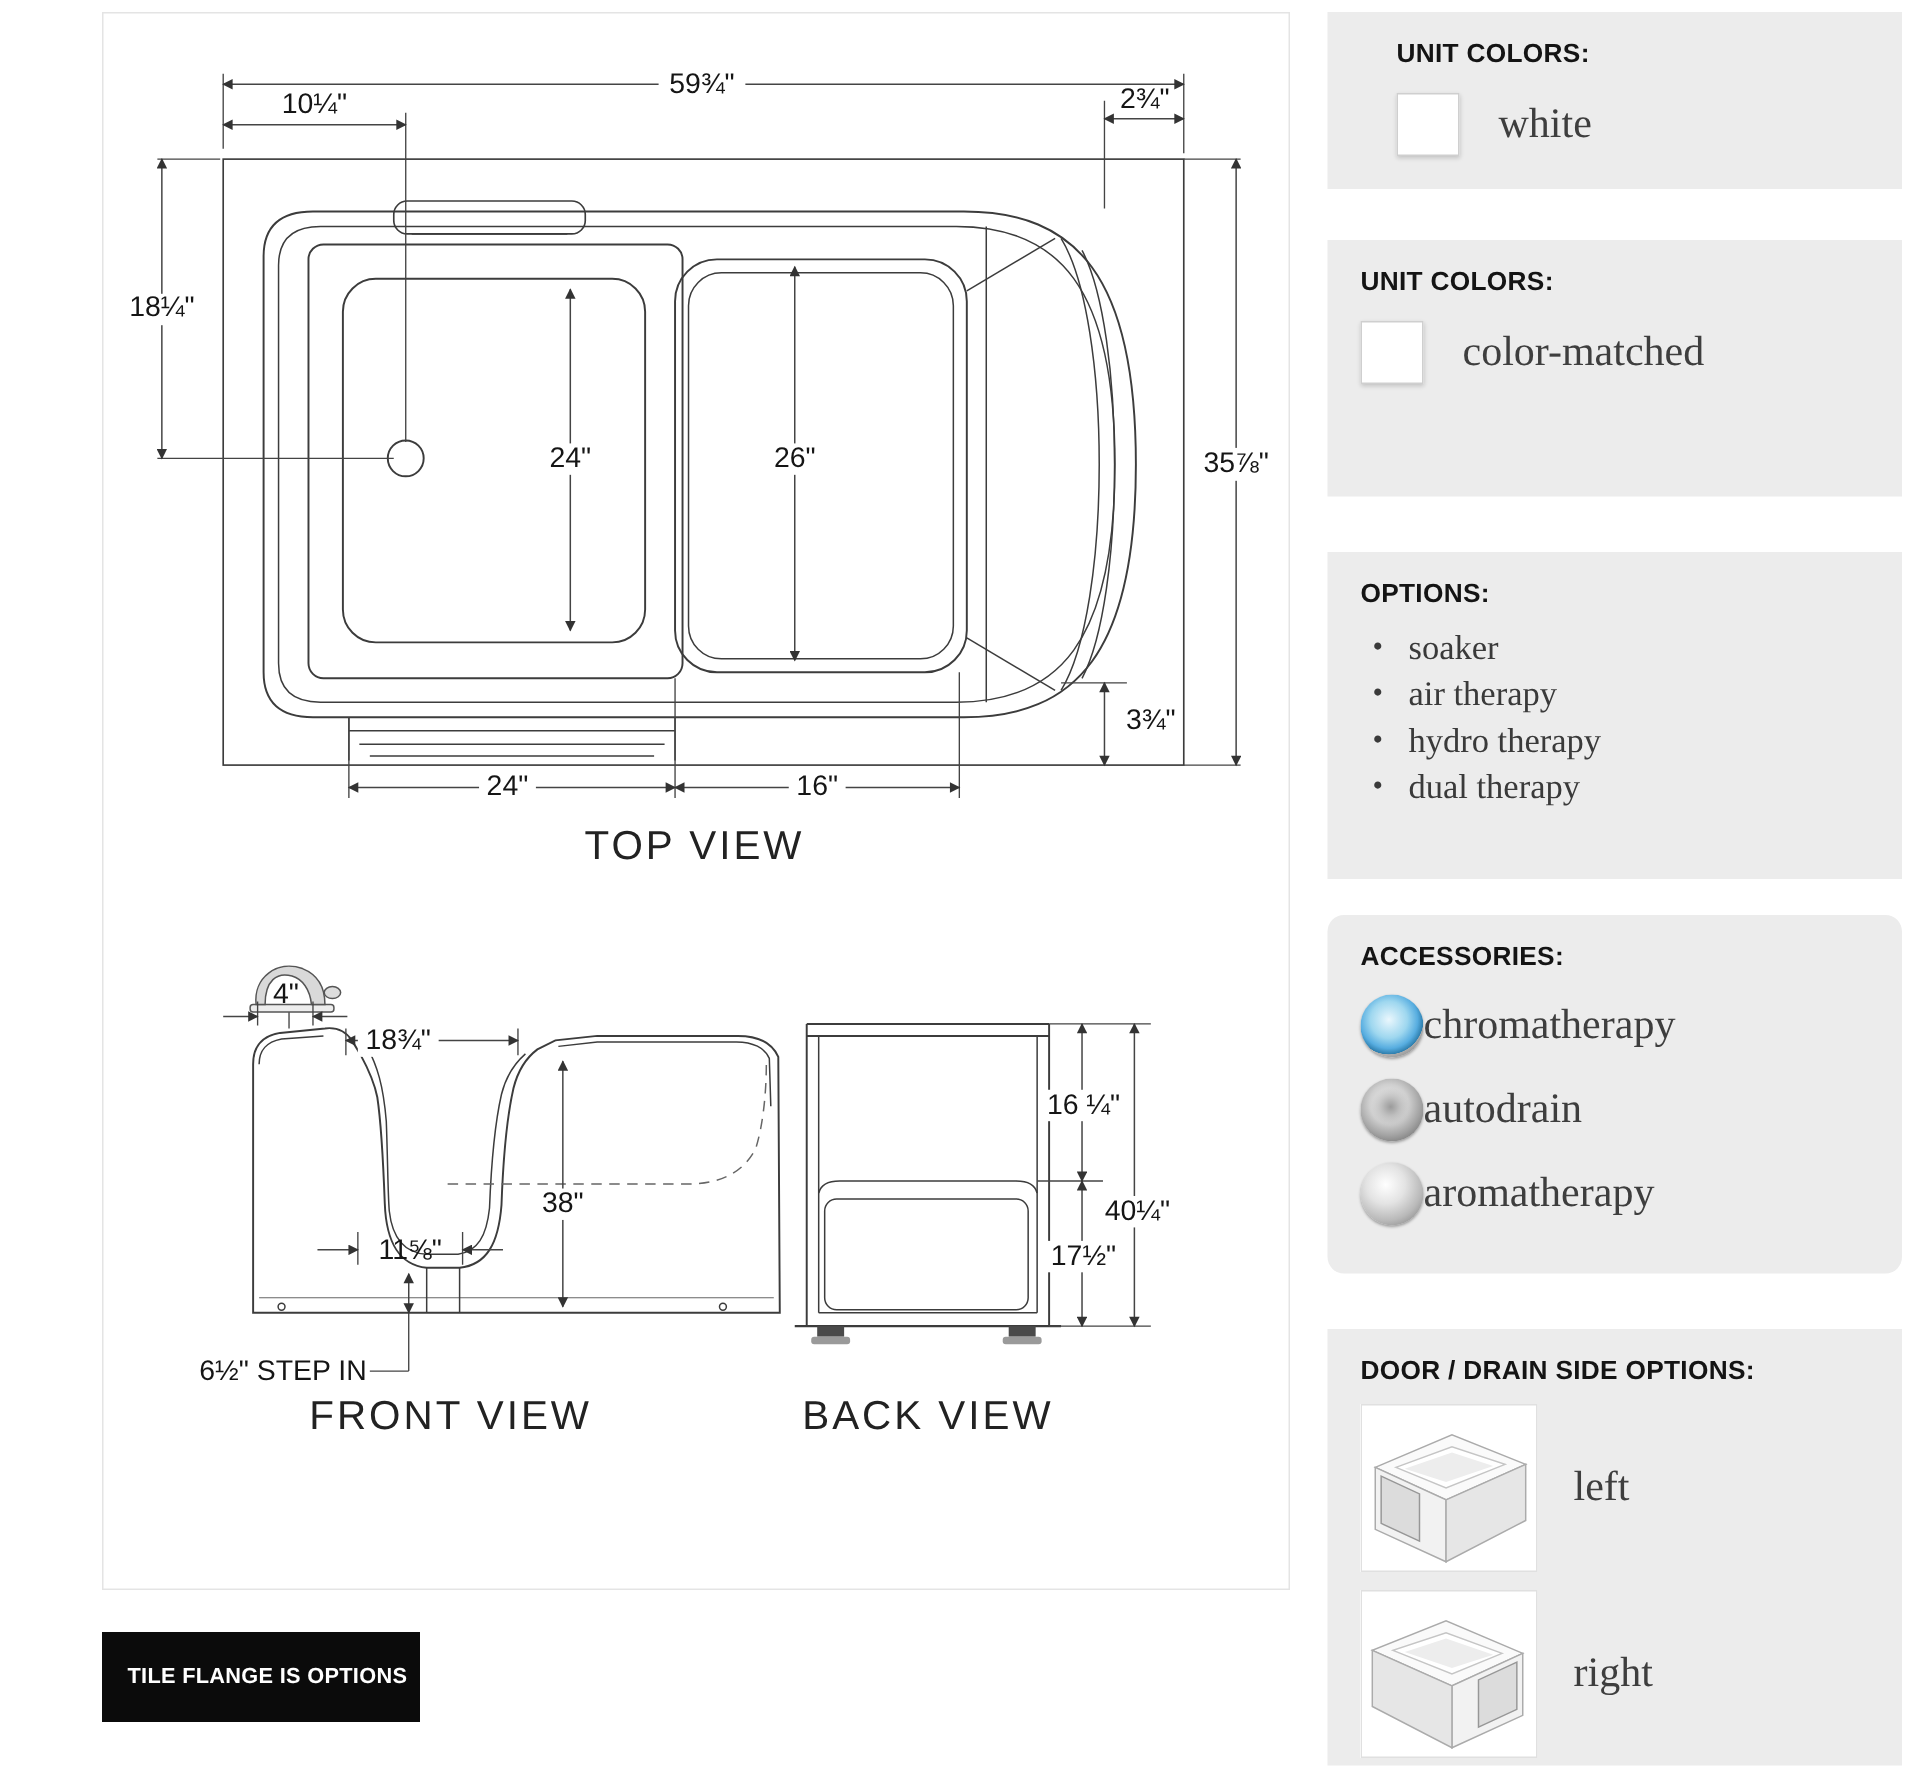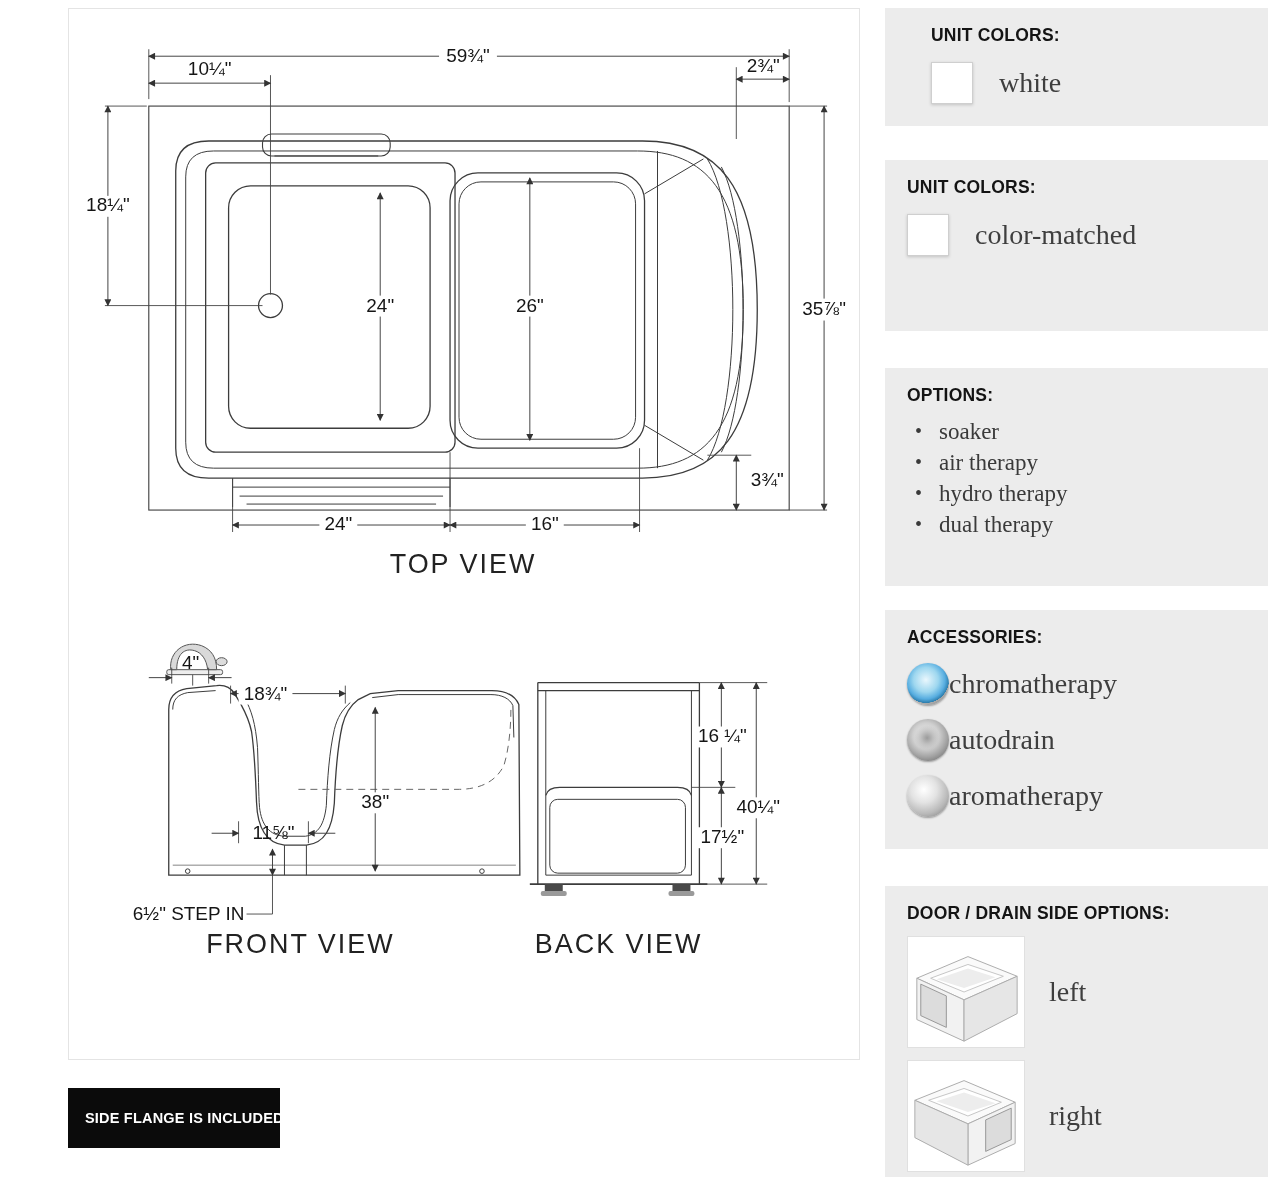--- a/index.html
+++ b/index.html
@@ -22,21 +22,21 @@
     position:absolute;left:68px;top:1088px;width:212px;height:60px;background:#0b0b0b;
     color:#fff;display:flex;align-items:center;padding-left:17px;box-sizing:border-box;
     font-weight:700;font-size:14.5px;letter-spacing:.2px;white-space:nowrap;
   }
   
   .panel{position:absolute;left:885px;width:383px;background:#ececec;box-sizing:border-box;overflow:hidden;}
   .panel h2{margin:0;padding:17px 22px 8px;font-size:17.5px;font-weight:700;color:#141414;letter-spacing:.2px;}
   .p-unit{top:8px;height:118px;padding-left:24px;}
   .p-trim{top:160px;height:171px;}
   .p-options{top:368px;height:218px;}
-  .p-acc{top:610px;height:239px;}
+  .p-acc{top:610px;height:239px;border-radius:11px;}
   .p-door{top:886px;height:334px;}
   .row{display:flex;align-items:center;gap:26px;padding:8px 22px;}
   .serif-label{font-family:"Liberation Serif",serif;font-size:28px;color:#3e3e3e;}
   .swatch{width:40px;height:40px;background:#fff;border:1px solid #cfcfcf;box-shadow:0 1px 3px rgba(0,0,0,.18);flex:0 0 auto;}
   .swatch.chrome{
     background:linear-gradient(135deg,#e8e8e8 0%,#ffffff 18%,#b4b4b4 38%,#f2f2f2 55%,#9c9c9c 75%,#d9d9d9 100%);
     border:1px solid #bdbdbd;
   }
   ul.opts{list-style:none;margin:2px 0 0;padding:0 22px;}
   ul.opts li{position:relative;padding-left:32px;font-family:"Liberation Serif",serif;font-size:23px;color:#3a3a3a;line-height:31px;}
@@ -194,21 +194,21 @@
       <text class="dimtxt" x="655" y="735">16 ¼"</text>
       <text class="dimtxt" x="655" y="836">17½"</text>
       <text class="dimtxt" x="691" y="806">40¼"</text>
       <text class="viewtitle" x="551" y="946">BACK VIEW</text>
     </g>
   </g>
 </svg>
 </div>
 
 <div class="tile-note">
-  <span>SIDE FLANGE IS INCLUDED</span>
+  <span>TILE FLANGE IS OPTIONS</span>
 </div>
 
 <section class="panel p-unit">
   <h2>UNIT COLORS:</h2>
   <div class="row">
     <span class="swatch"></span>
     <span class="serif-label">white</span>
   </div>
 </section>
 

